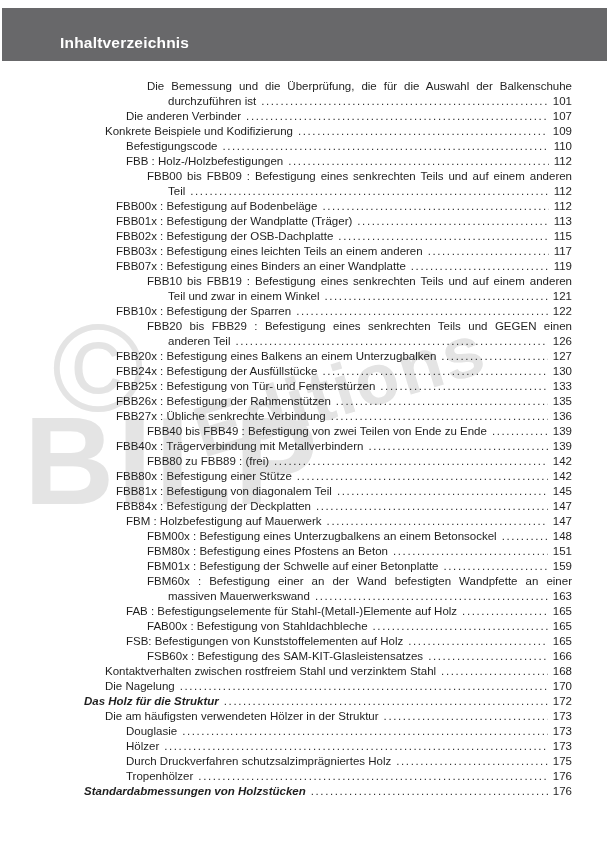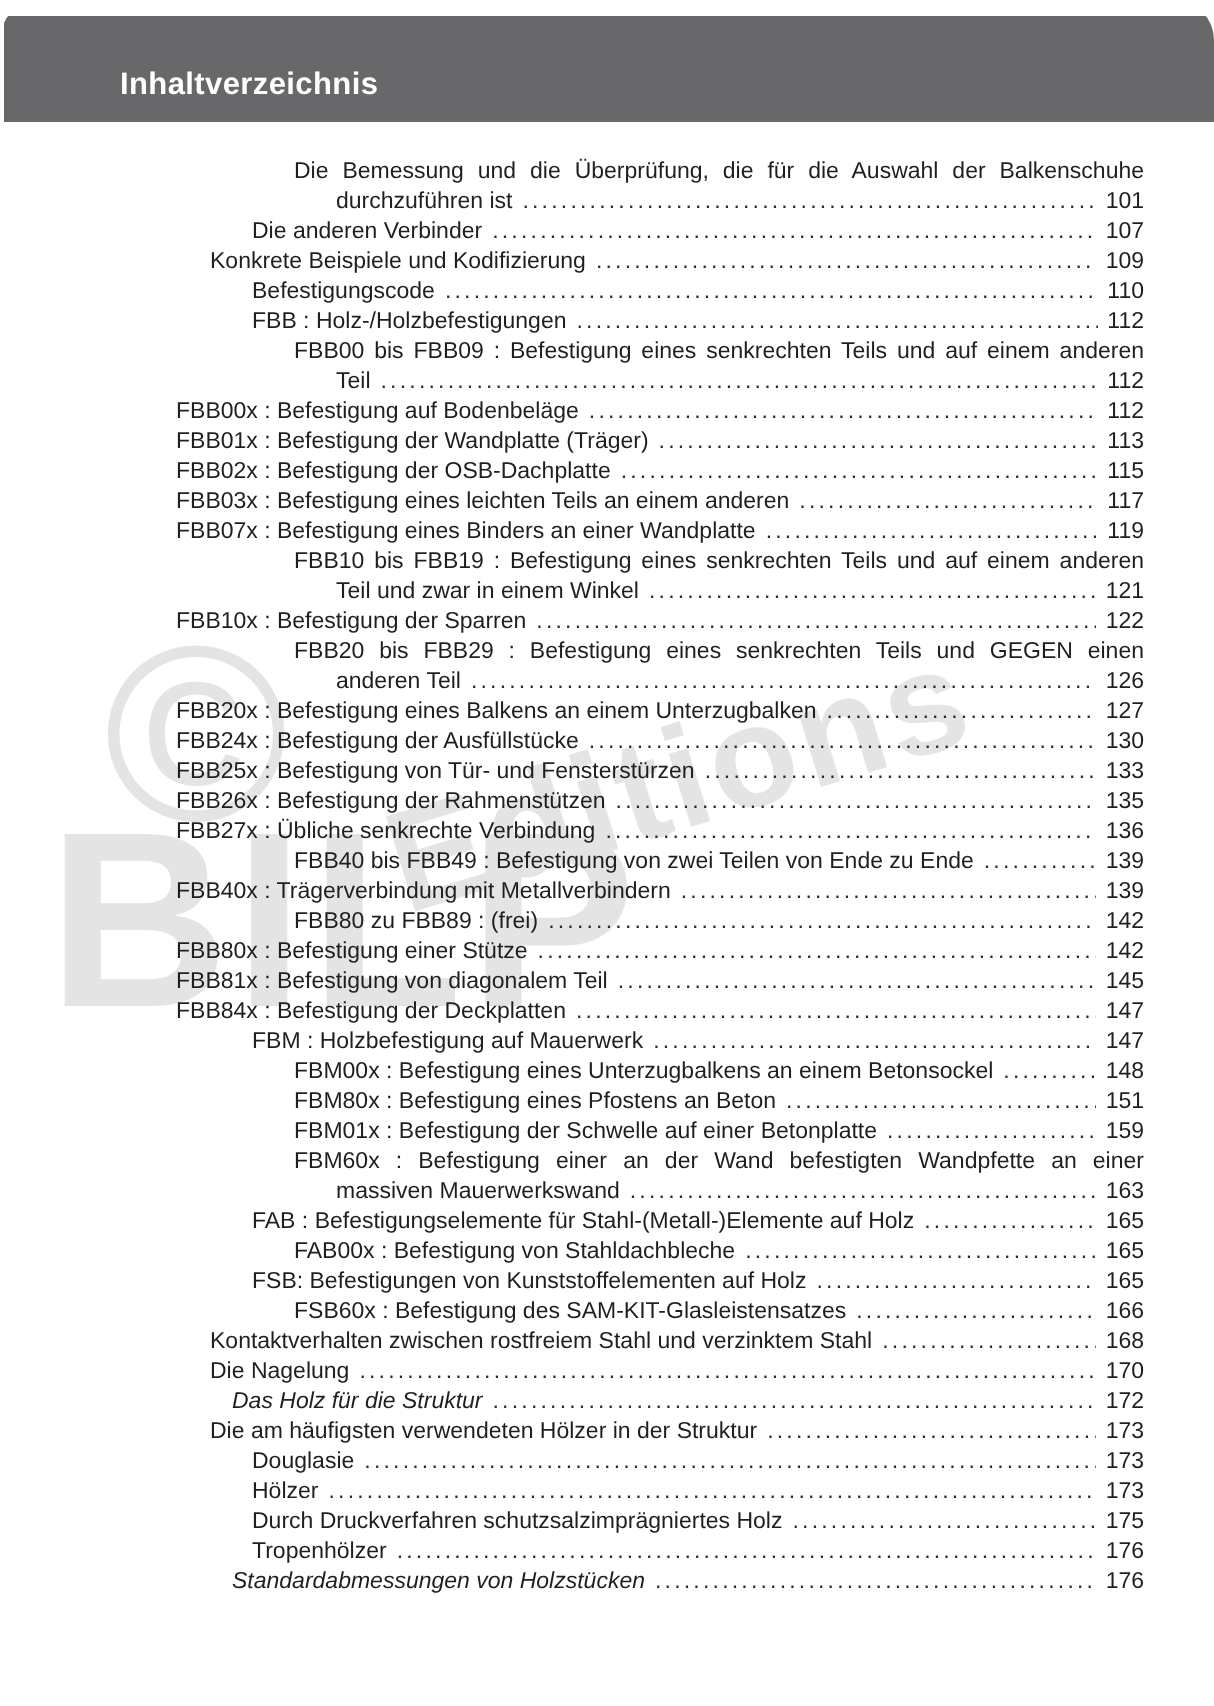--- a/index.html
+++ b/index.html
@@ -3,21 +3,20 @@
 <meta charset="utf-8">
 <style>
   html,body { margin:0; padding:0; background:#ffffff; }
   #page {
     position:relative;
     width:607px; height:853px;
     background:#ffffff;
     overflow:hidden;
     font-family:"Liberation Sans", sans-serif;
     color:#1f1f1f;
-    border-radius:20px;
   }
 
   
   .header {
     position:absolute; top:8px; left:2px; right:0; height:53px;
     background:#68686a;
     display:flex; align-items:center;
     padding-top:16px; padding-left:58px;
     box-sizing:border-box;
   }
@@ -45,32 +44,32 @@
   .toc {
     position:absolute; top:61px; left:0; right:35px; z-index:1;
     padding-top:18px;
     font-size:11.5px; line-height:15px;
   }
   .entry { box-sizing:border-box; }
   .entry.l0 { padding-left:84px; }
   .entry.l1 { padding-left:105px; }
   .entry.l2 { padding-left:126px; }
   .entry.l3 { padding-left:147px; }
-  .entry.l4 { padding-left:88px; }
+  .entry.l4 { padding-left:116px; }
 
   .firstline {
     text-align:justify;
     text-align-last:justify;
     white-space:nowrap;
   }
   .lastline { display:flex; align-items:baseline; }
   .entry .cont { padding-left:21px; }
 
   .t { white-space:nowrap; }
-  .entry.bold .t { font-weight:normal; font-style:italic;margin-left:32px; }
+  .entry.bold .t { font-weight:bold; font-style:italic; }
 
   .dots { flex:1; overflow:hidden; white-space:nowrap; margin:0 3px 0 5px; color:#2a2a2a; }
   .dots::after {
     content:"..................................................................................................................................................................";
     letter-spacing:1.6px;
   }
   .pg { flex:none; text-align:center; padding-left:2px; }
 </style>
 </head>
 <body>

